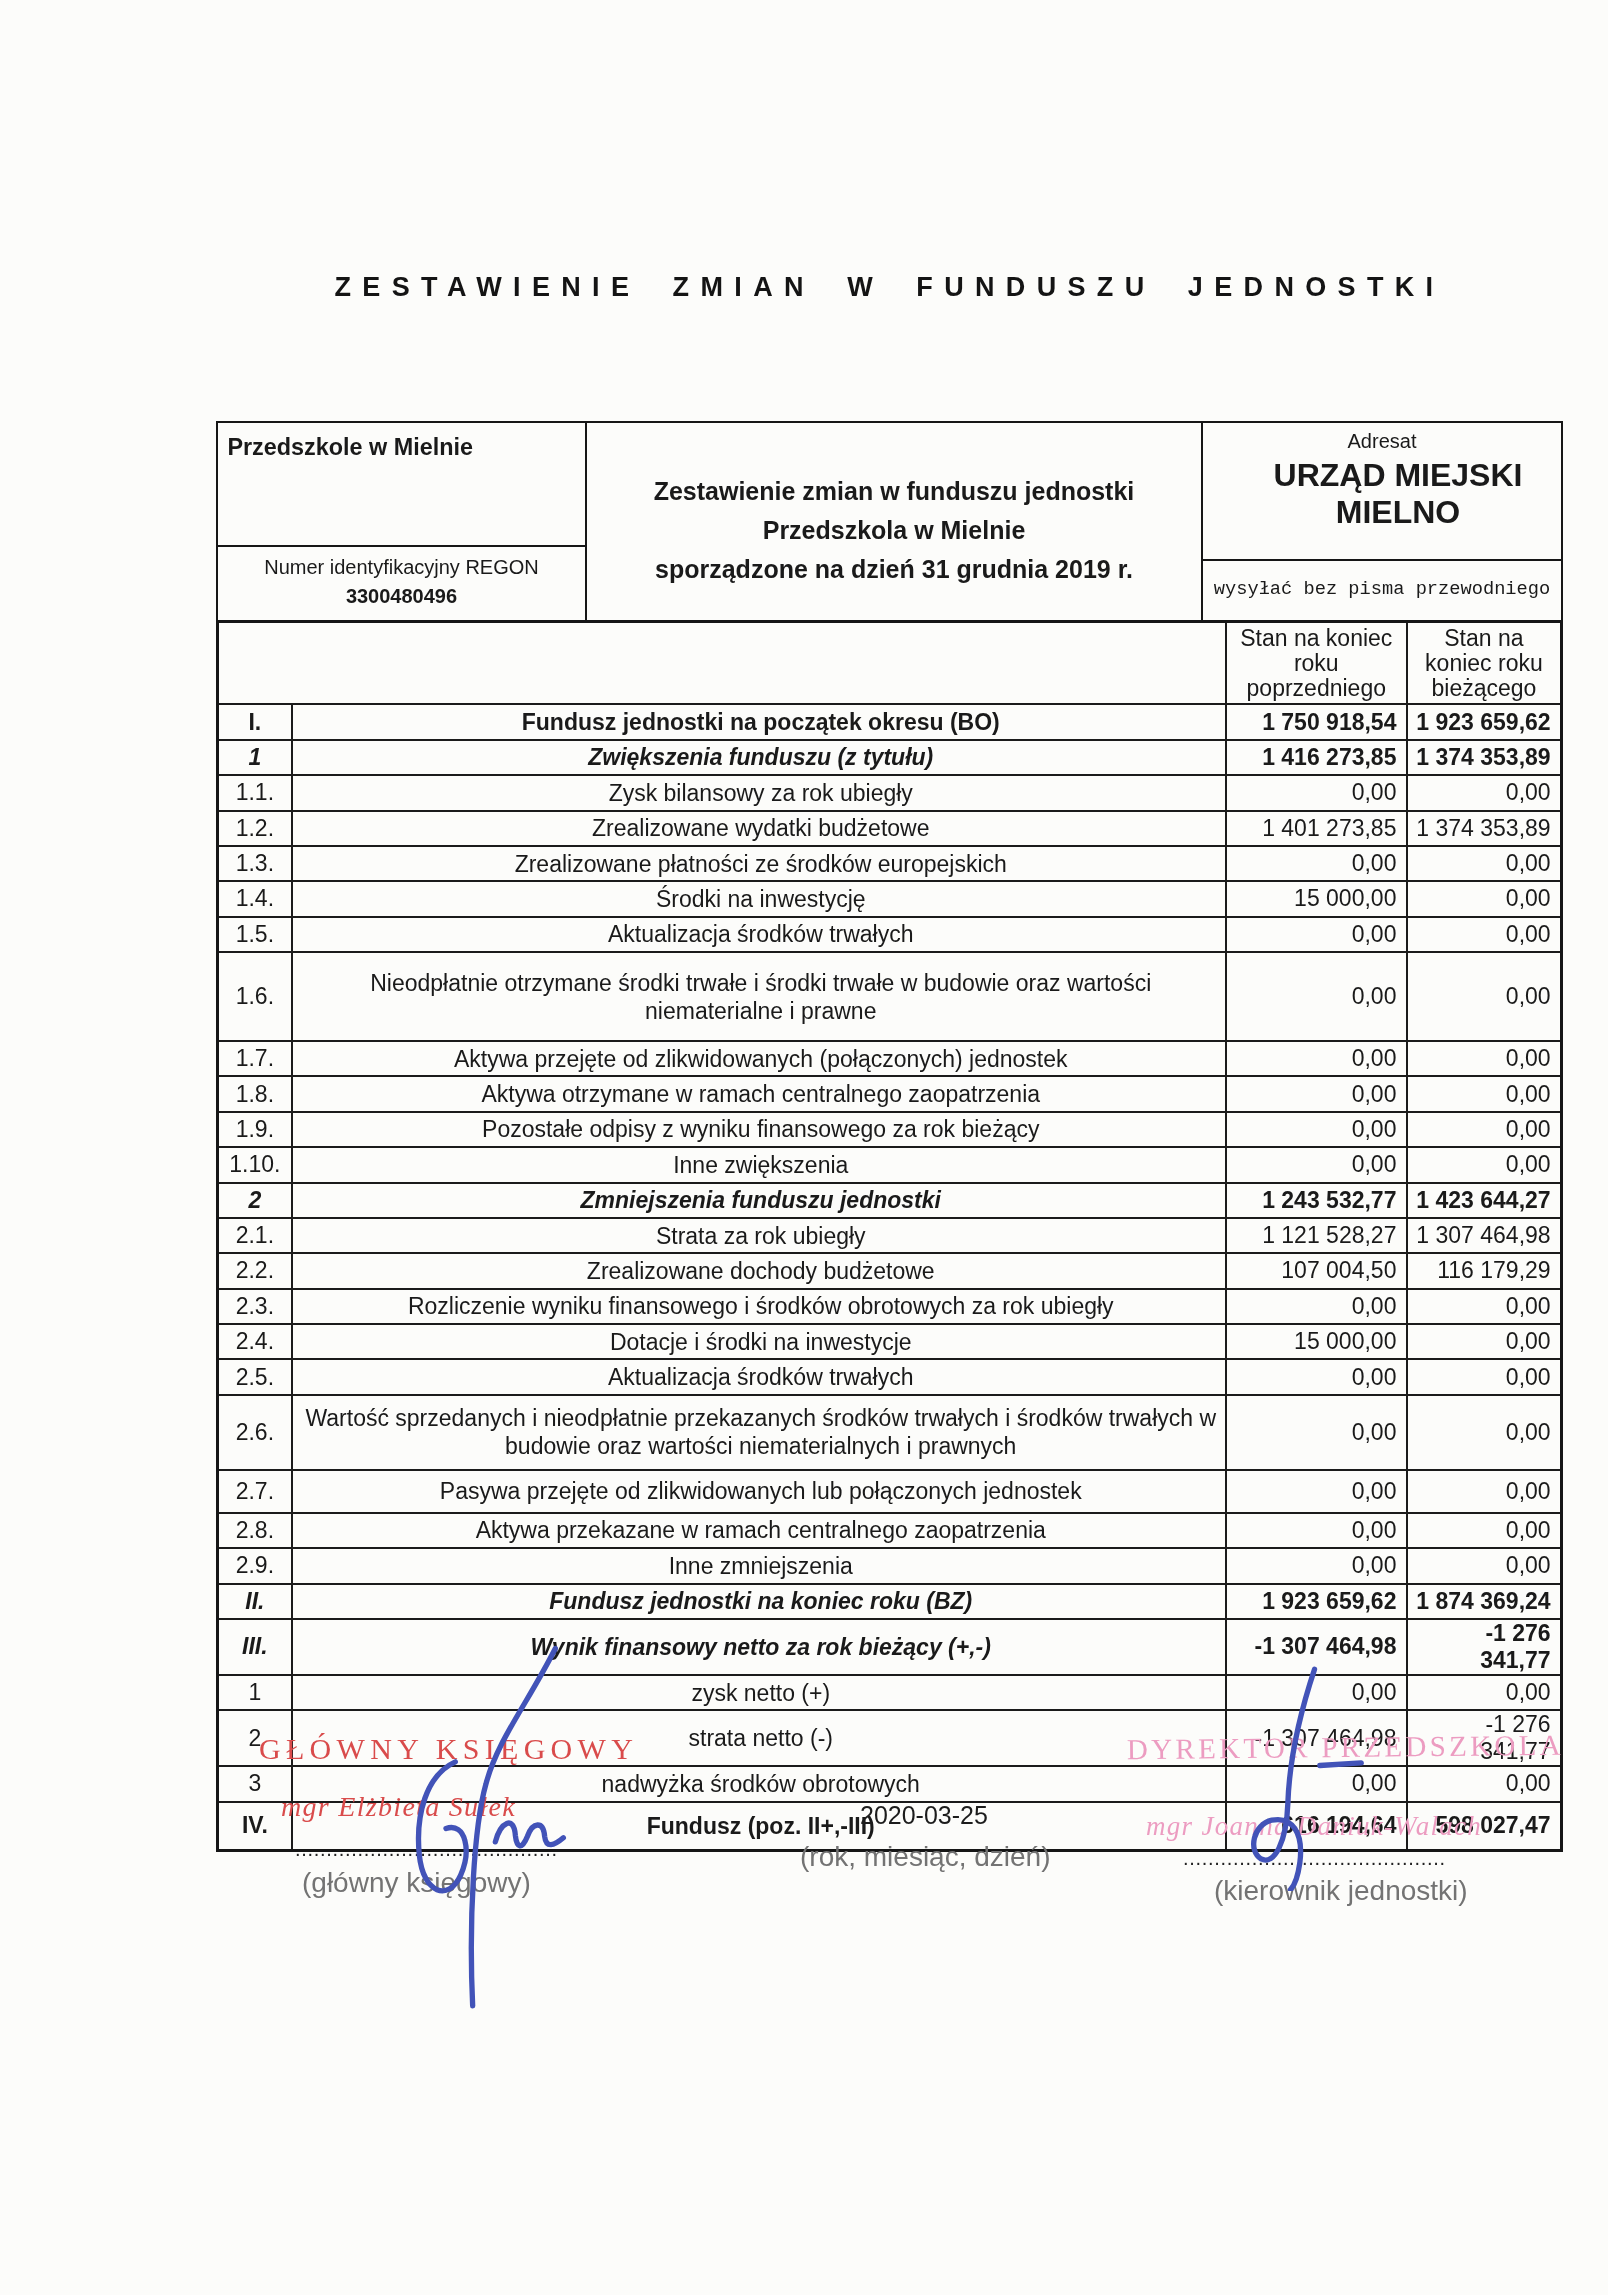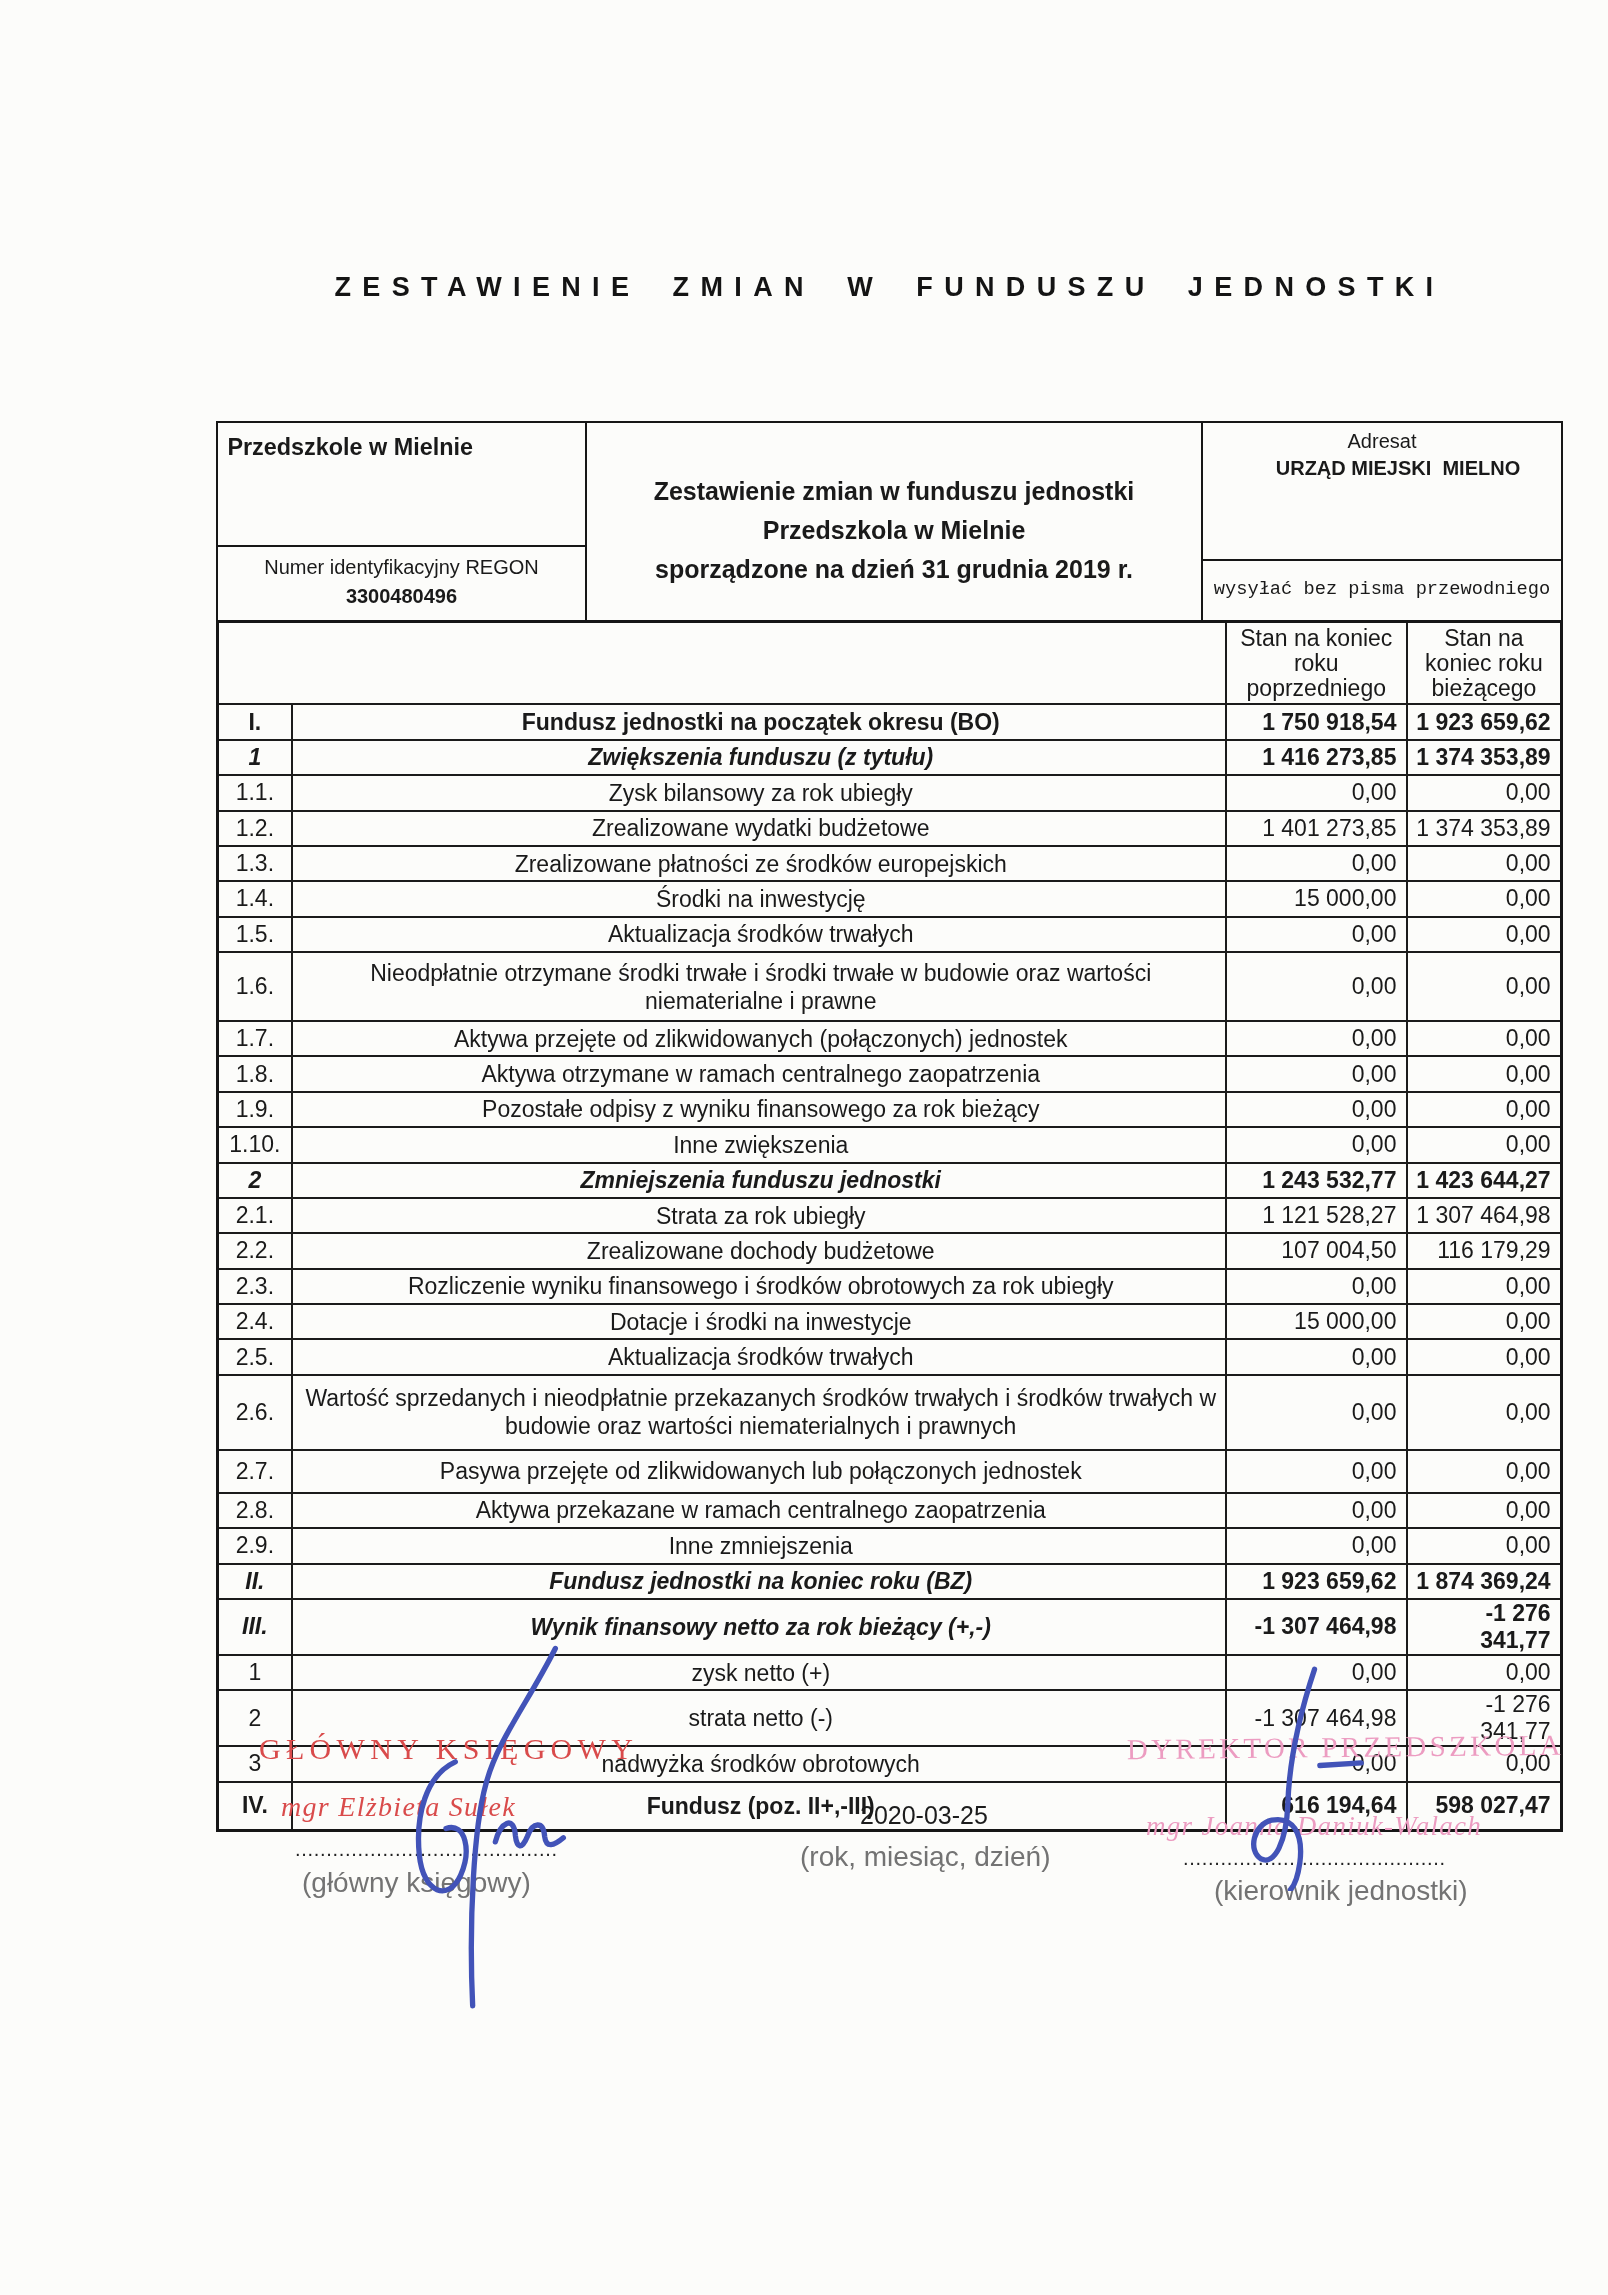--- a/index.html
+++ b/index.html
@@ -24,36 +24,36 @@
   .hdr-left-top .unit-name{font-size:23.4px;font-weight:bold;margin-top:4px;}
   .hdr-left-bottom{flex:1;text-align:center;padding-top:9.4px;}
   .hdr-left-bottom .regon-label{font-size:20px;}
   .hdr-left-bottom .regon-value{font-size:20px;font-weight:bold;margin-top:5.3px;}
   .hdr-center{display:flex;flex-direction:column;justify-content:center;align-items:center;
     border-right:2.7px solid #161616;box-sizing:border-box;padding-top:17.4px;}
   .hdr-center div{font-size:25px;font-weight:bold;line-height:39px;text-align:center;}
   .hdr-right{display:flex;flex-direction:column;box-sizing:border-box;}
   .hdr-right-top{height:138px;border-bottom:2.7px solid #161616;box-sizing:border-box;text-align:center;padding-top:6.7px;}
   .addr-label{font-size:20px;}
-  .addr-value{font-size:20px;font-weight:bold;margin-top:4px;white-space:pre-wrap;padding-left:32px;}
+  .addr-value{font-size:32px;font-weight:bold;margin-top:4px;white-space:pre-wrap;padding-left:32px;}
   .hdr-right-bottom{flex:1;display:flex;align-items:center;justify-content:center;padding-bottom:4px;font-family:Liberation Mono, monospace;}
   .dispatch{font-size:18.7px;}
   
   table.fund{
     position:absolute;left:216px;top:620px;width:1347px;border-collapse:collapse;
     table-layout:fixed;border:3.3px solid #161616;
   }
   table.fund td,table.fund th{
     border:2px solid #1b1b1b;box-sizing:border-box;vertical-align:middle;
     font-size:23px;font-weight:normal;
   }
   th.vh{width:152px;font-size:20px;font-weight:bold;line-height:25px;text-align:center;height:81px;padding:2.7px 6.7px;}
   td.empty-merged{border-left:3.3px solid #161616;}
   tr.row{height:29px;}
-  tr.t2{height:69px;}
+  tr.t2{height:89px;}
   tr.t3{height:75px;}
   tr.mid{height:43px;}
   tr.mid2{height:35px;}
   tr.big{height:49px;}
   td.c-no{text-align:center;padding:0 2.7px;}
   td.c-label{text-align:center;padding:2.7px 4px 2.7px 8px;line-height:28px;}
   td.c-val{text-align:right;padding:0 9.4px 0 2.7px;}
   tr.b td{font-weight:bold;}
   tr.bi td.c-no,tr.bi td.c-label{font-weight:bold;font-style:italic;}
   tr.bi td.c-val{font-weight:bold;}

